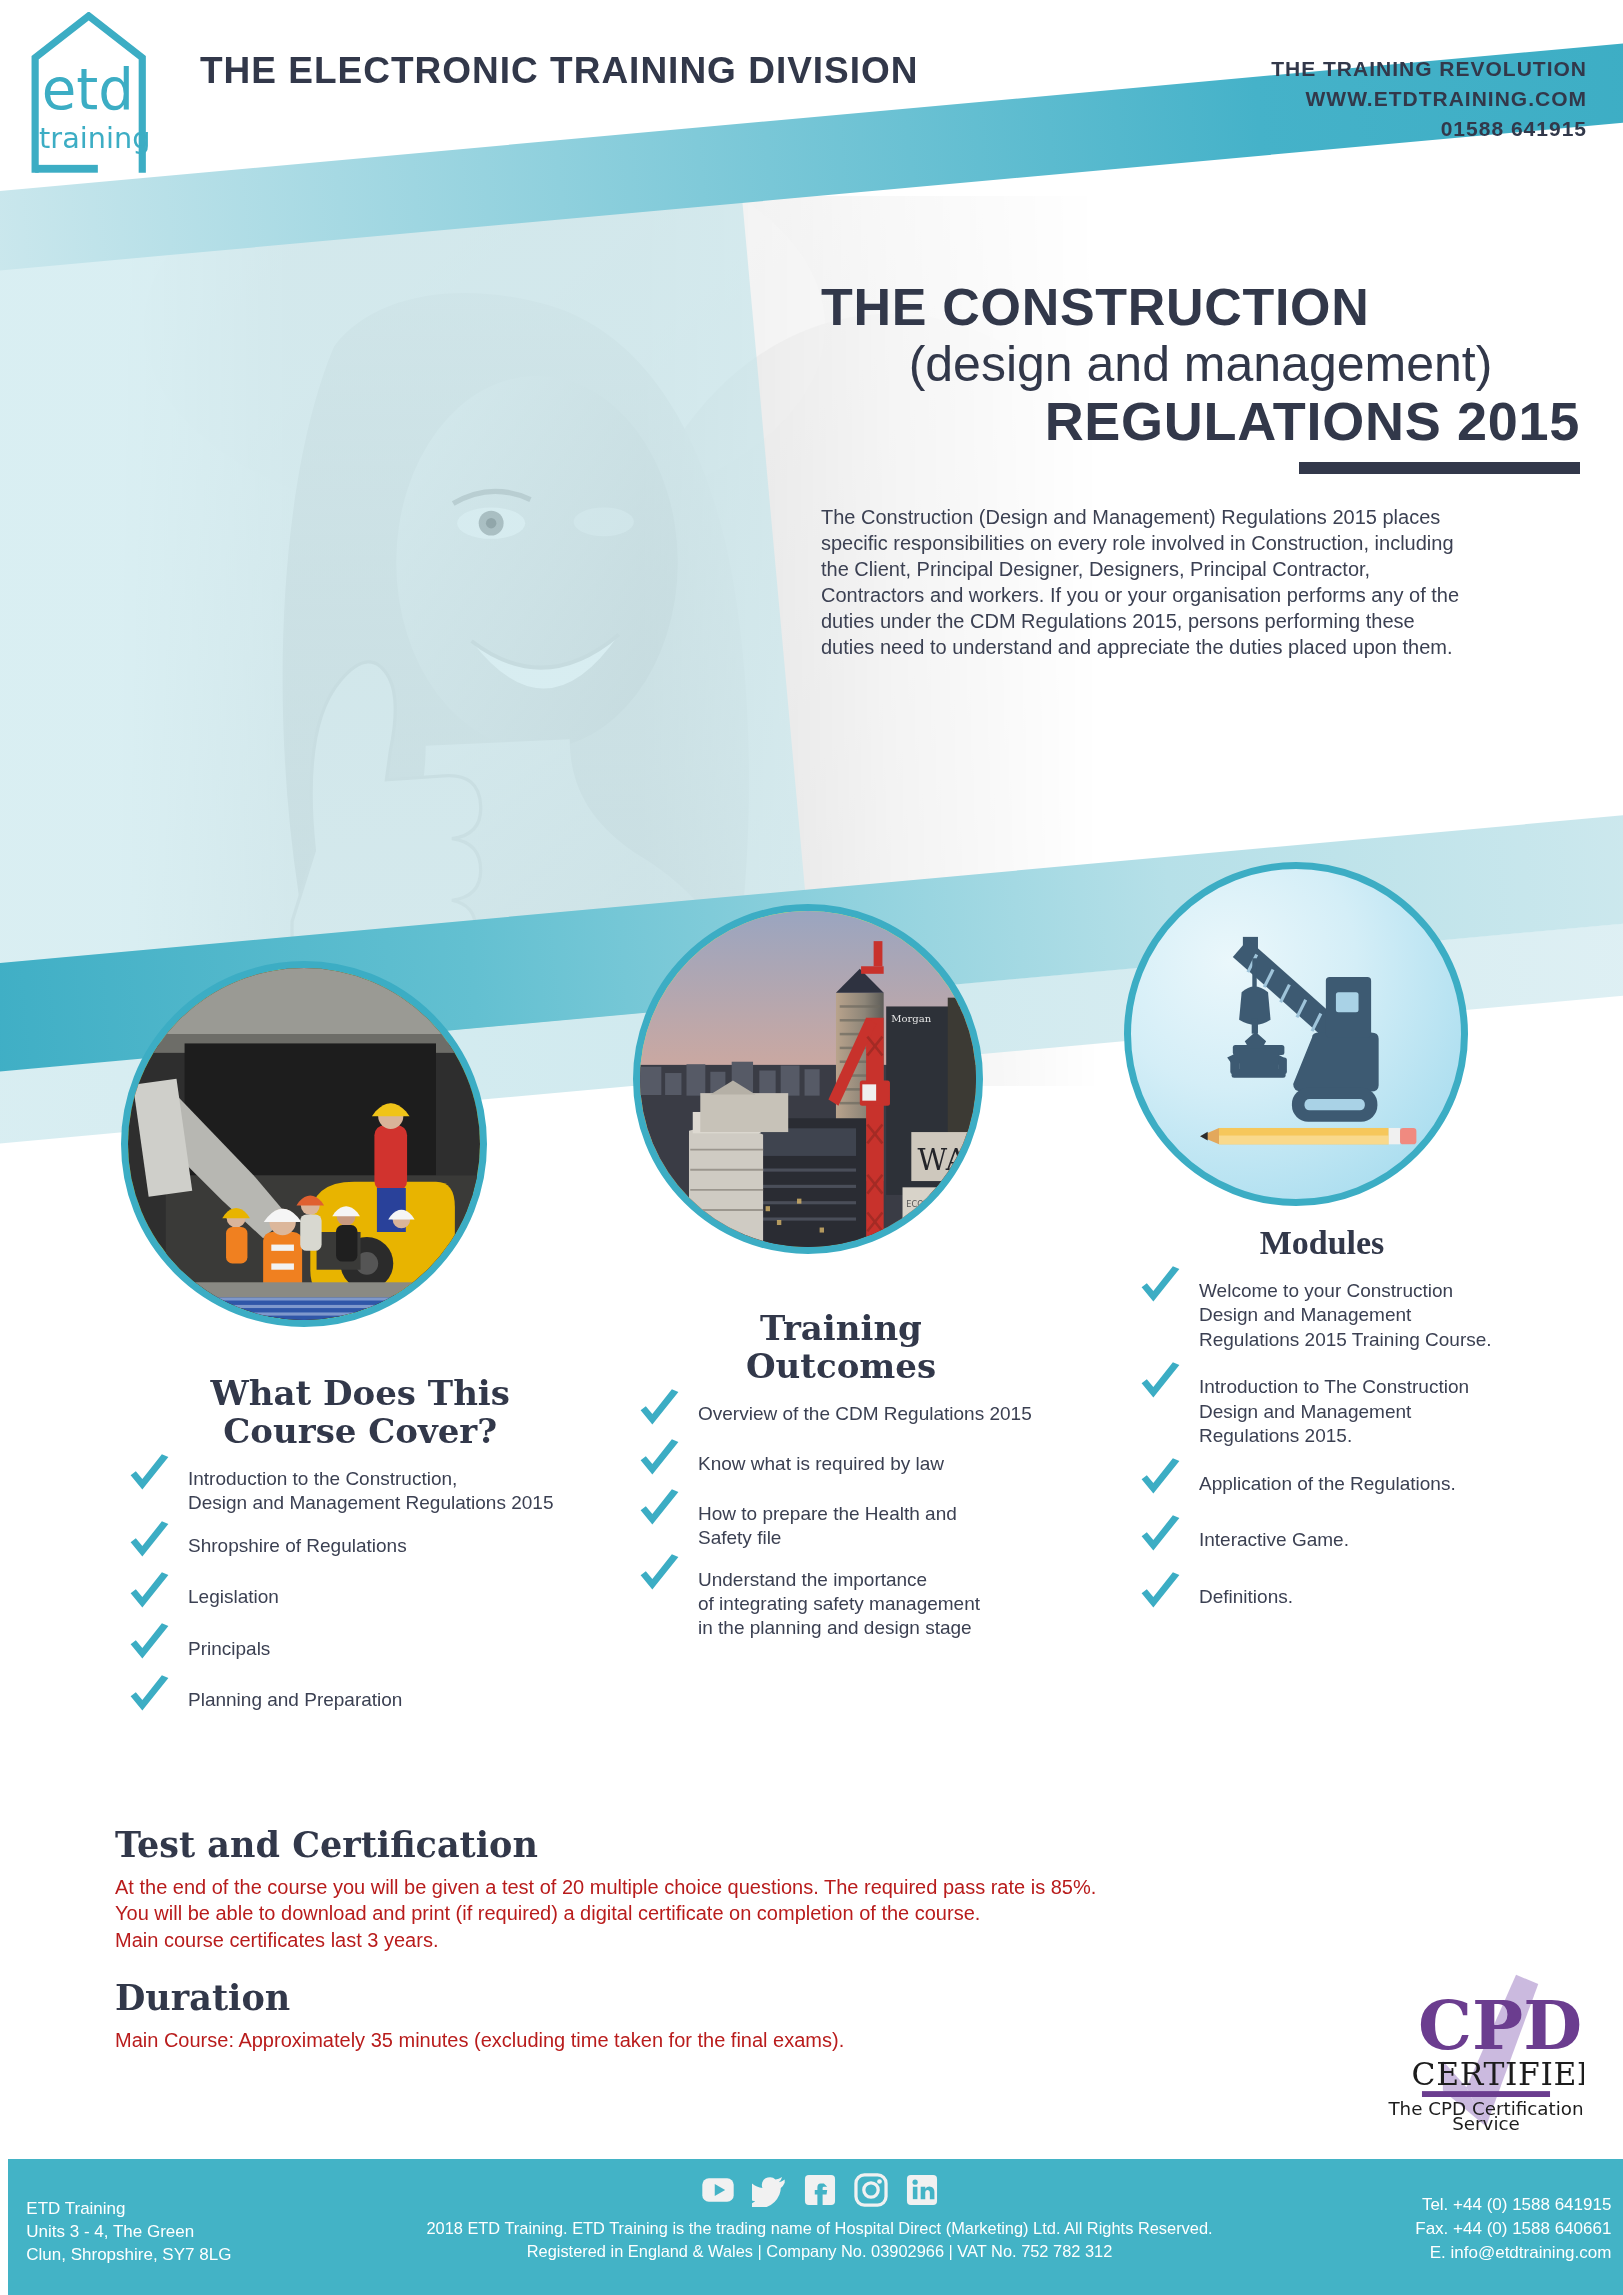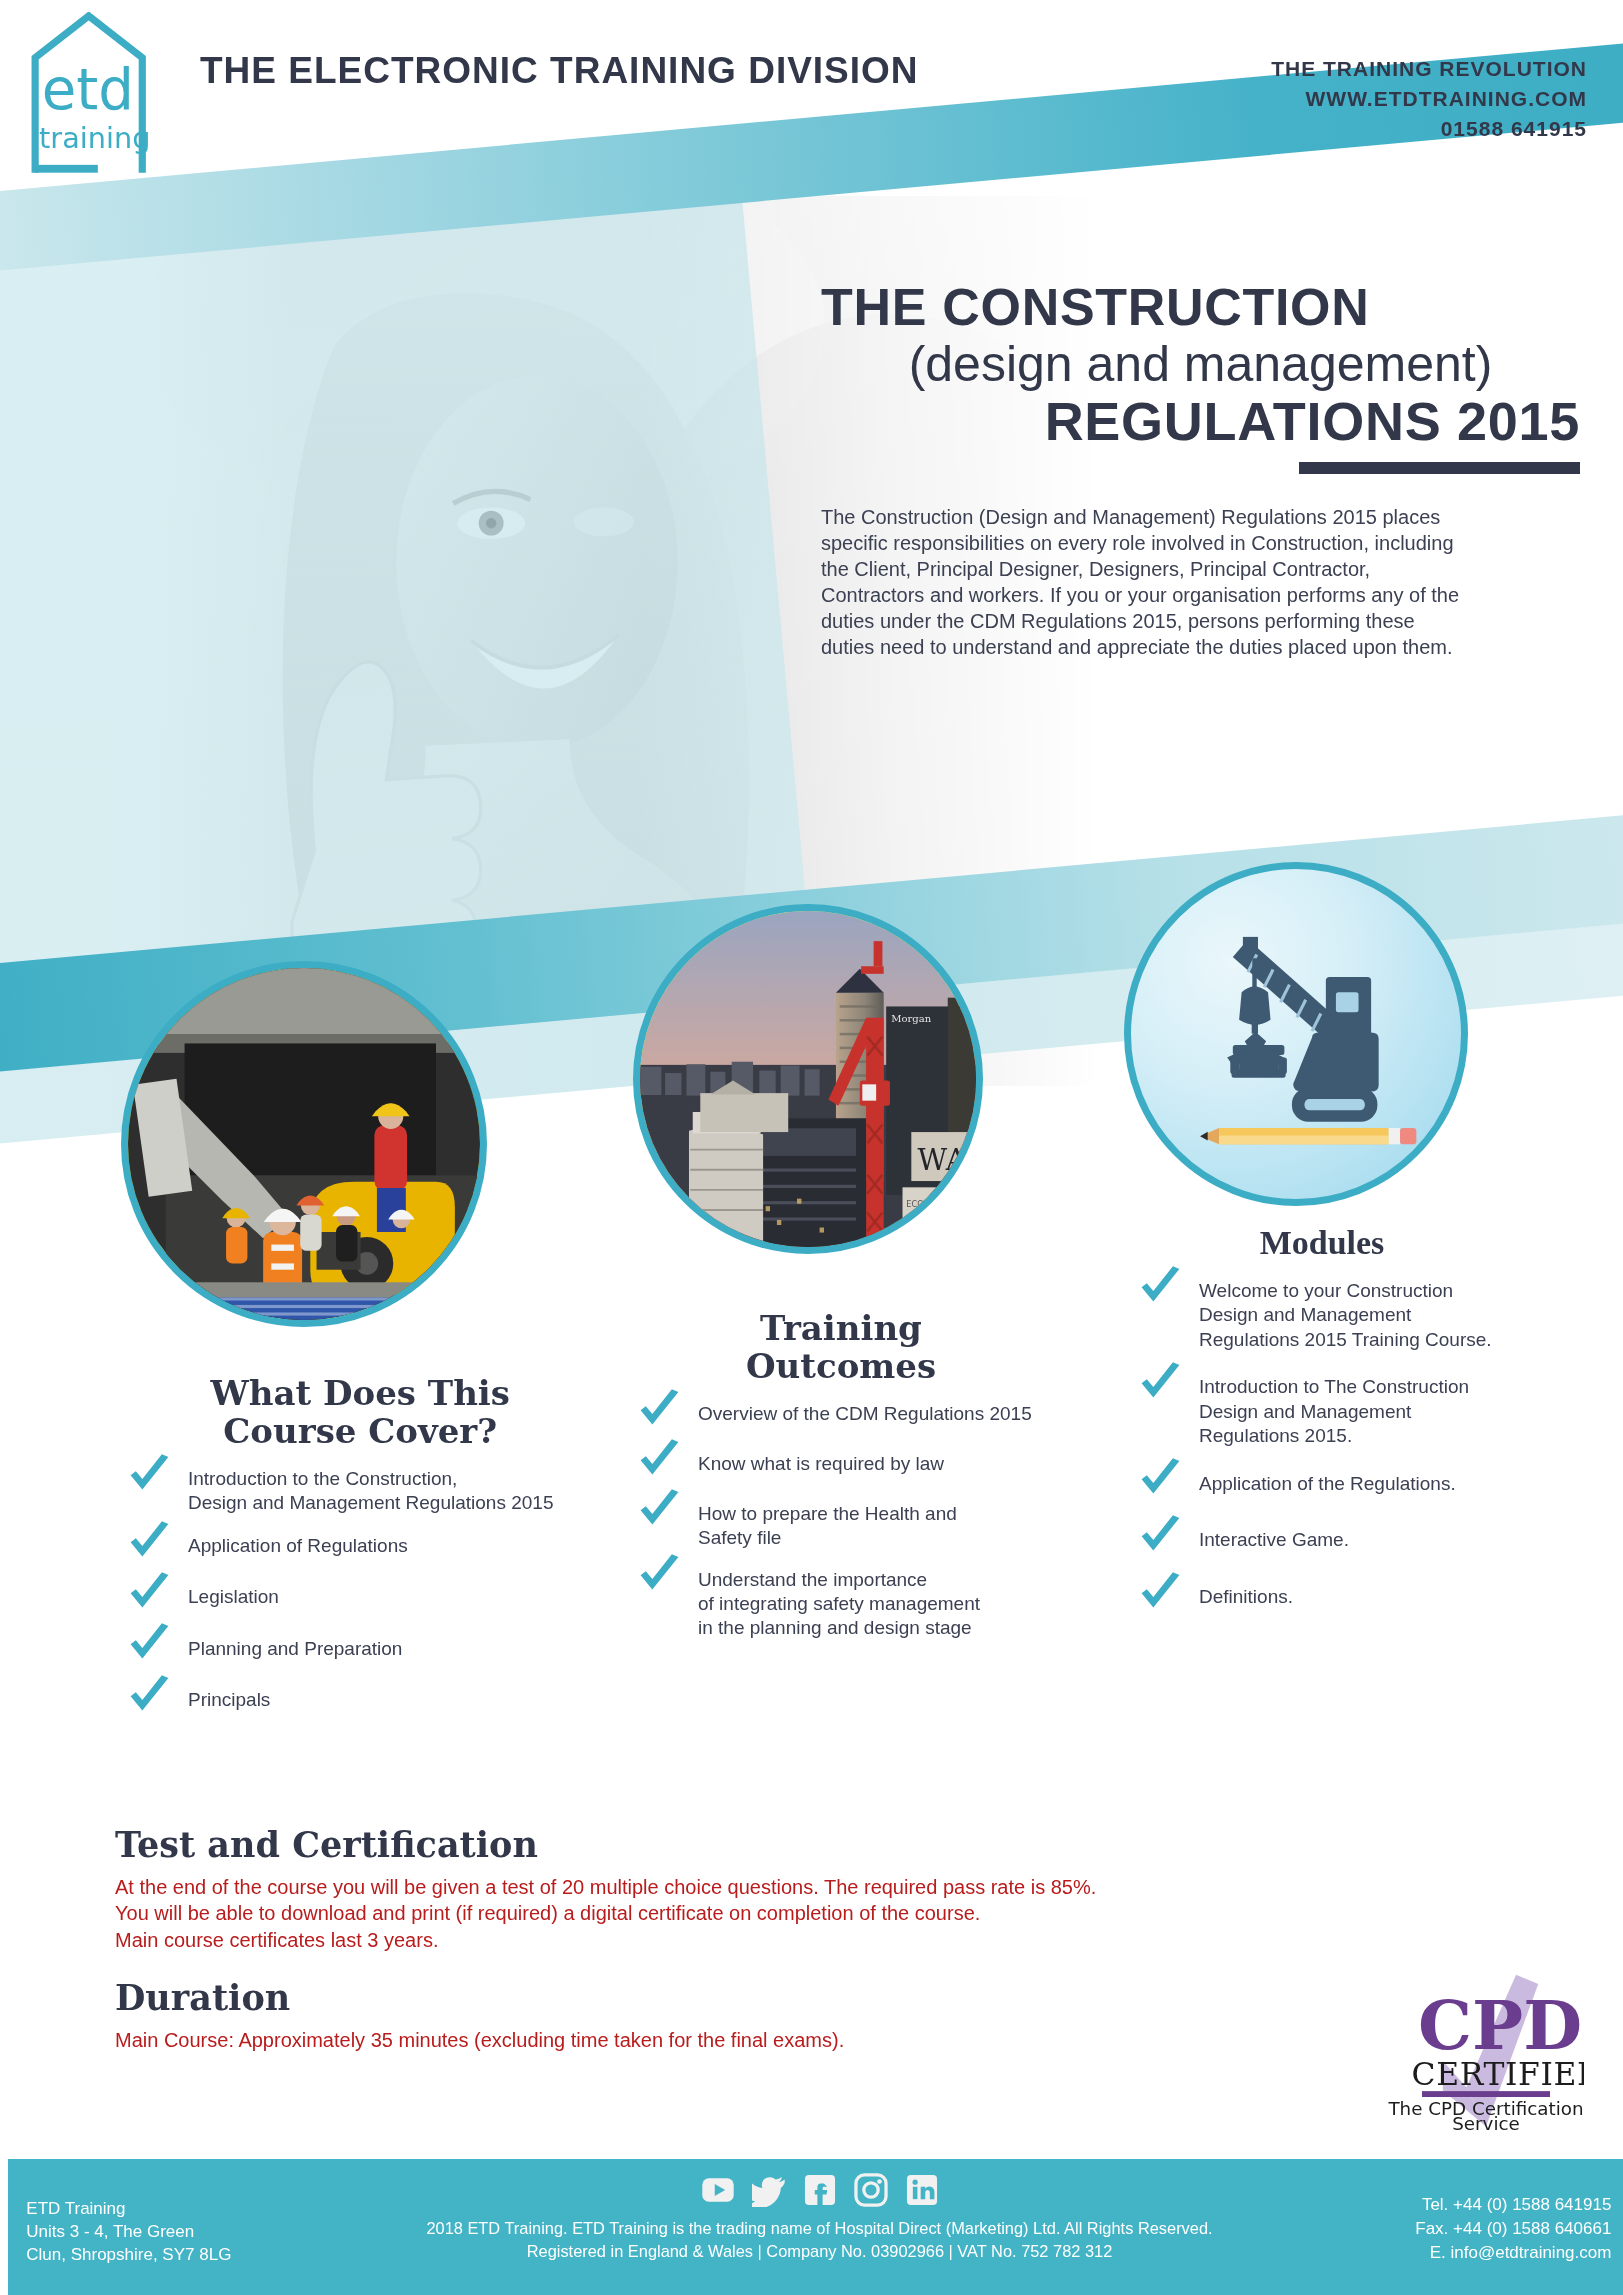--- a/index.html
+++ b/index.html
@@ -447,45 +447,45 @@
               </svg>
             </span>
           <span class="txt">Introduction to the Construction,<br>Design and Management Regulations 2015</span>
         </li>
         <li class="citem">
           <span class="tick">
               <svg viewBox="0 0 66 66">
                 <path d="M4 34 L22 56 L62 6 L52 2 L22 40 L12 28 Z" fill="#3cadc4"></path>
               </svg>
             </span>
-          <span class="txt">Application of Regulations</span>
+          <span class="txt">Shropshire of Regulations</span>
         </li>
         <li class="citem">
           <span class="tick">
               <svg viewBox="0 0 66 66">
                 <path d="M4 34 L22 56 L62 6 L52 2 L22 40 L12 28 Z" fill="#3cadc4"></path>
               </svg>
             </span>
           <span class="txt">Legislation</span>
         </li>
         <li class="citem">
           <span class="tick">
               <svg viewBox="0 0 66 66">
                 <path d="M4 34 L22 56 L62 6 L52 2 L22 40 L12 28 Z" fill="#3cadc4"></path>
               </svg>
             </span>
+          <span class="txt">Principals</span>
+        </li>
+        <li class="citem">
+          <span class="tick">
+              <svg viewBox="0 0 66 66">
+                <path d="M4 34 L22 56 L62 6 L52 2 L22 40 L12 28 Z" fill="#3cadc4"></path>
+              </svg>
+            </span>
           <span class="txt">Planning and Preparation</span>
-        </li>
-        <li class="citem">
-          <span class="tick">
-              <svg viewBox="0 0 66 66">
-                <path d="M4 34 L22 56 L62 6 L52 2 L22 40 L12 28 Z" fill="#3cadc4"></path>
-              </svg>
-            </span>
-          <span class="txt">Principals</span>
         </li>
       </ul>
     </div>
 
     <div class="col col-2">
       <div class="col-head">
         <div>Training</div>
         <div>Outcomes</div>
       </div>
       <ul class="clist">

